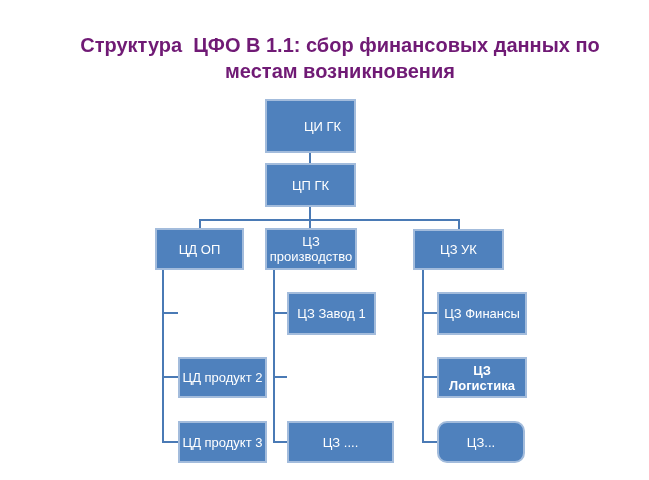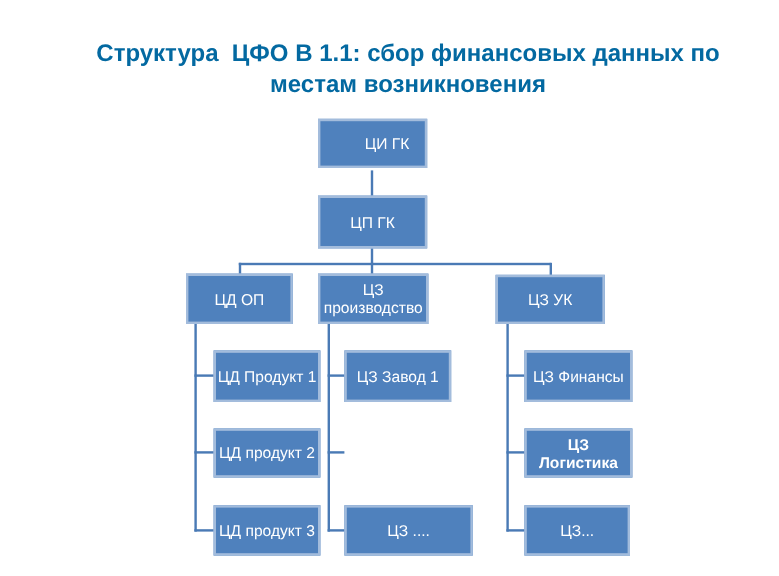--- a/index.html
+++ b/index.html
@@ -19,34 +19,34 @@
     background:var(--box-fill,#4f81bd);
     border:2px solid var(--box-border,#a3bcdc);
     color:#ffffff;font-size:13px;line-height:15px;
     display:flex;align-items:center;justify-content:center;
     text-align:center;white-space:pre-wrap;padding:0 1px;
   }
   .conn{
     position:absolute;background:var(--conn-color,#4a7ab5);
   }
   
-  .n-root{left:265px;top:99px;width:91px;height:41px;padding-left:25px;}
+  .n-root{left:265px;top:99px;width:91px;height:54px;padding-left:25px;}
   .n-l2{left:265px;top:163px;width:91px;height:44px;}
   .n-b0{left:155px;top:228px;width:89px;height:42px;}
   .n-b1{left:265px;top:228px;width:92px;height:42px;}
   .n-b2{left:413px;top:229px;width:91px;height:41px;}
   .n-c00{left:178px;top:292px;width:89px;height:43px;}
   .n-c01{left:178px;top:357px;width:89px;height:41px;}
   .n-c02{left:178px;top:421px;width:89px;height:42px;}
   .n-c10{left:287px;top:292px;width:89px;height:43px;}
   .n-c11{left:287px;top:357px;width:89px;height:41px;}
   .n-c12{left:287px;top:421px;width:107px;height:42px;}
   .n-c20{left:437px;top:292px;width:90px;height:43px;}
   .n-c21{left:437px;top:357px;width:90px;height:41px;font-weight:bold;}
-  .n-c22{left:437px;top:421px;width:88px;height:42px;}
+  .n-c22{left:437px;top:421px;width:88px;height:42px;border-radius:10px;}
   
   .k-root-l2{left:309px;top:142px;width:2px;height:21px;}
   .k-l2-down{left:309px;top:207px;width:2px;height:13px;}
   .k-branch-h{left:199px;top:219px;width:260px;height:2px;}
   .k-drop-b0{left:199px;top:219px;width:2px;height:9px;}
   .k-drop-b1{left:309px;top:219px;width:2px;height:9px;}
   .k-drop-b2{left:458px;top:219px;width:2px;height:10px;}
   .k-hang-0{left:162px;top:270px;width:2px;height:173px;}
   .k-hang-1{left:273px;top:270px;width:2px;height:173px;}
   .k-hang-2{left:422px;top:270px;width:2px;height:173px;}
@@ -58,21 +58,21 @@
   .k-stub-12{left:273px;top:441px;width:14px;height:2px;}
   .k-stub-20{left:422px;top:312px;width:15px;height:2px;}
   .k-stub-21{left:422px;top:376px;width:15px;height:2px;}
   .k-stub-22{left:422px;top:441px;width:15px;height:2px;}
 </style>
 </head>
 <body style="background: rgb(255, 255, 255);">
 
 <div class="slide">
 
-  <div class="title" style="color: #0369a1;">Структура  ЦФО В 1.1: сбор финансовых данных по местам возникновения</div>
+  <div class="title" style="color: #701a75;">Структура  ЦФО В 1.1: сбор финансовых данных по местам возникновения</div>
 
   <div class="conn k-root-l2"></div>
   <div class="conn k-l2-down"></div>
   <div class="conn k-branch-h"></div>
   <div class="conn k-drop-b0"></div>
   <div class="conn k-drop-b1"></div>
   <div class="conn k-drop-b2"></div>
   <div class="conn k-hang-0"></div>
   <div class="conn k-hang-1"></div>
   <div class="conn k-hang-2"></div>
@@ -86,21 +86,20 @@
   <div class="conn k-stub-21"></div>
   <div class="conn k-stub-22"></div>
 
   <div class="node n-root">ЦИ ГК</div>
   <div class="node n-l2">ЦП ГК</div>
 
   <div class="node n-b0">ЦД ОП</div>
   <div class="node n-b1">ЦЗ производство</div>
   <div class="node n-b2">ЦЗ УК</div>
 
-  <div class="node n-c00">ЦД Продукт 1</div>
   <div class="node n-c01">ЦД продукт 2</div>
   <div class="node n-c02">ЦД продукт 3</div>
 
   <div class="node n-c10">ЦЗ Завод 1</div>
   <div class="node n-c12">ЦЗ ....</div>
 
   <div class="node n-c20">ЦЗ Финансы</div>
   <div class="node n-c21">ЦЗ  Логистика</div>
   <div class="node n-c22">ЦЗ...</div>
 

